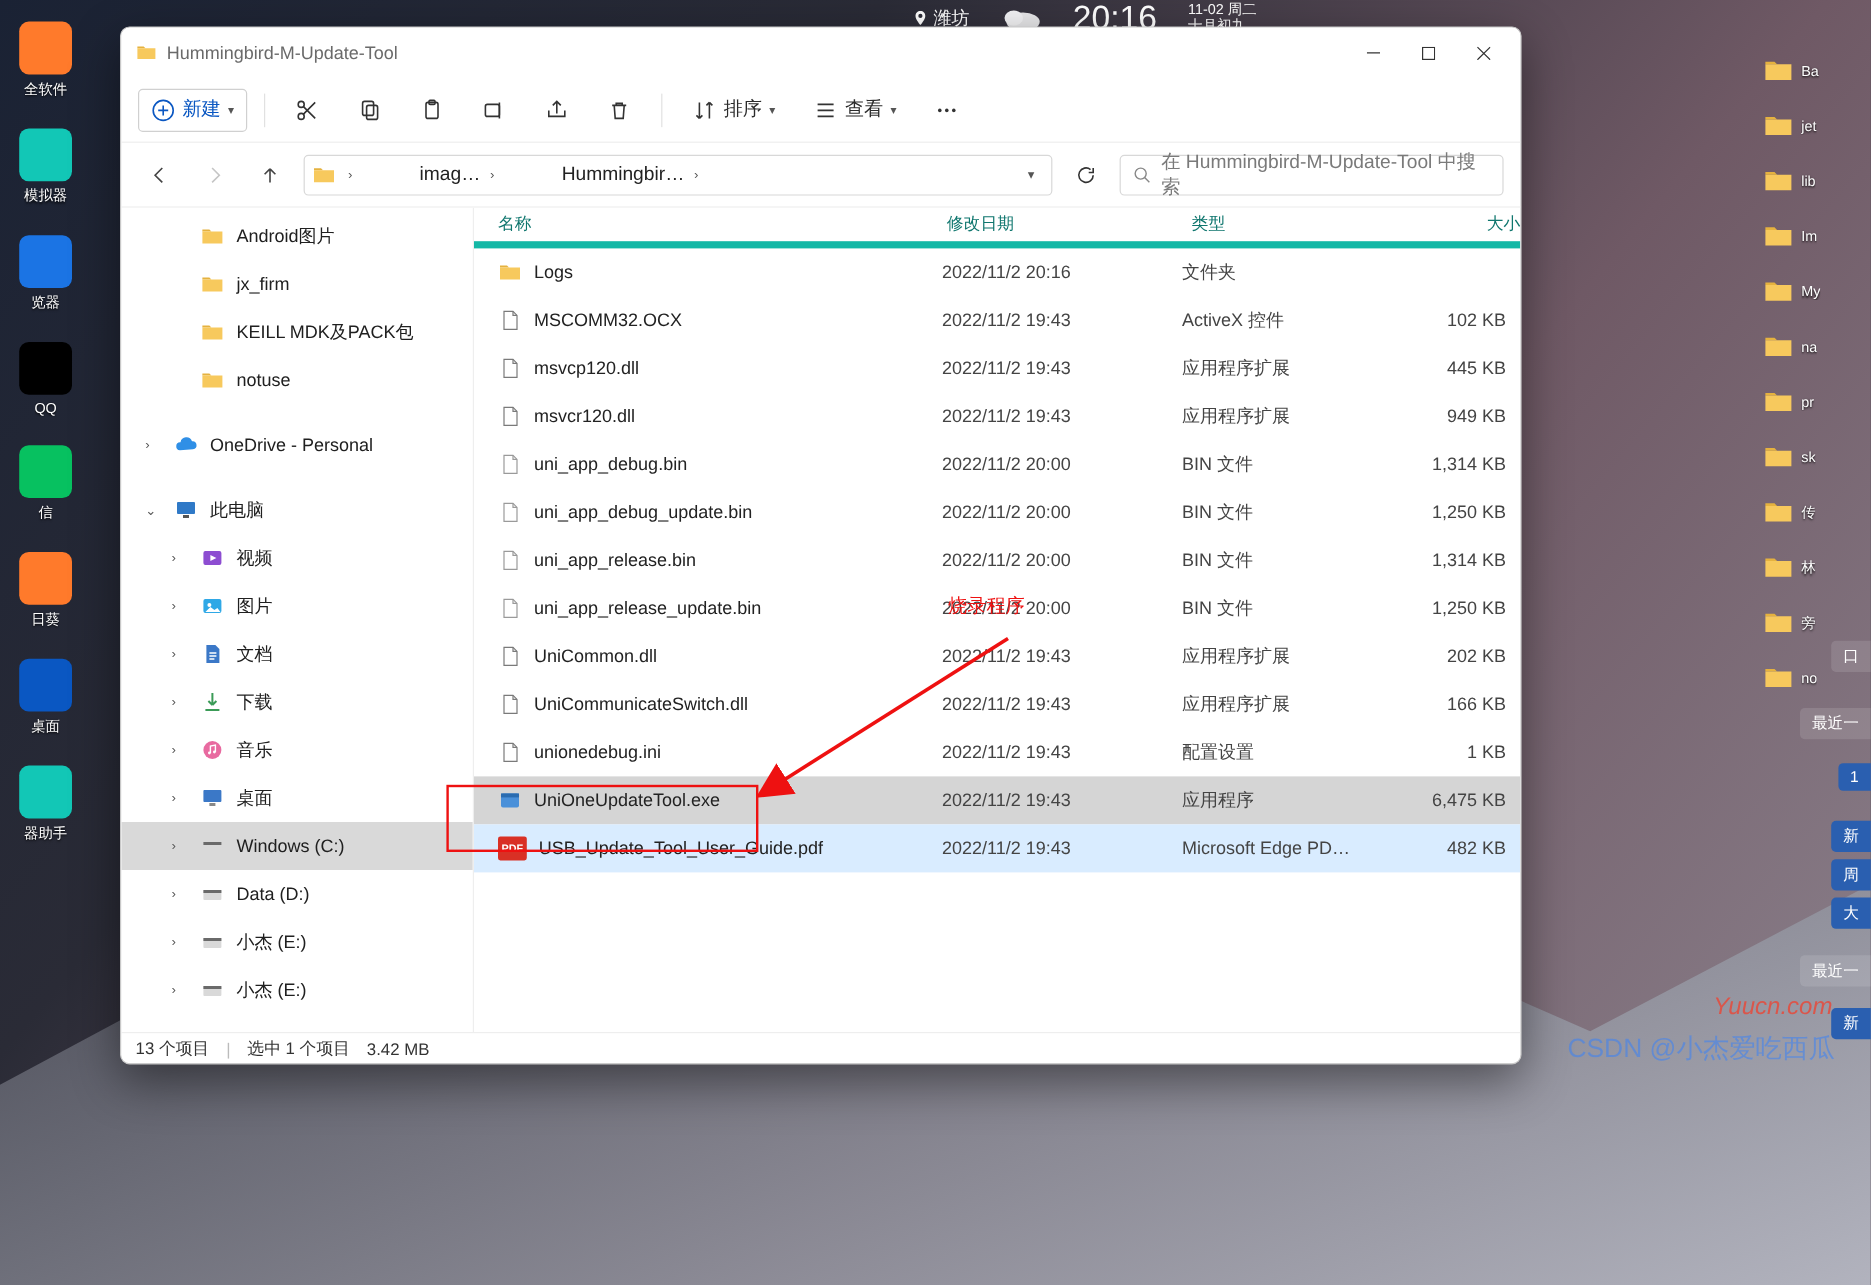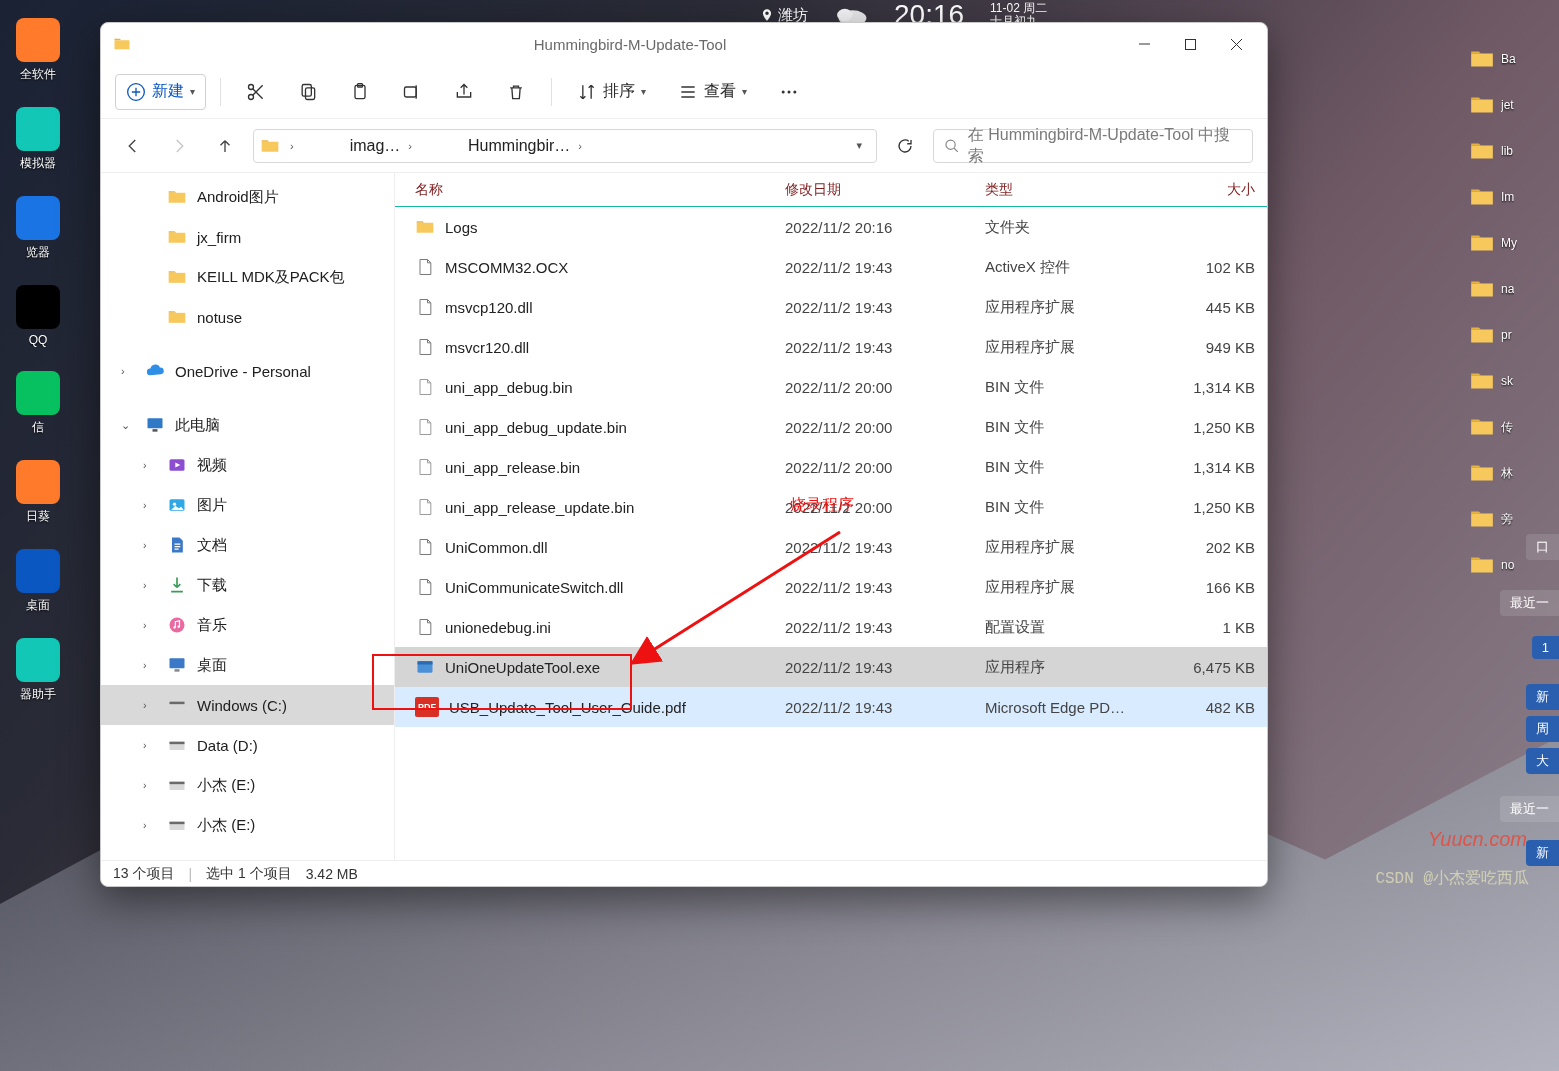--- a/index.html
+++ b/index.html
@@ -26,21 +26,21 @@
   .topbar { position:absolute; top:0; left:760px; height:30px; display:flex; align-items:center;
     color:#fff; font-size:15px; gap:26px; }
   .topbar .pin { display:flex; align-items:center; gap:4px; }
   .topbar .clock { font-size:28px; font-weight:300; }
   .topbar .smalltxt { font-size:12px; line-height:13px; }
 
   .win { position:absolute; left:100px; top:22px; width:1168px; height:865px;
     background:#fff; border:1px solid #c8c8c8; border-radius:8px; box-shadow:0 14px 40px rgba(0,0,0,.45);
     display:flex; flex-direction:column; overflow:hidden; }
 
-  .titlebar { height:42px; display:flex; align-items:center; padding:0 8px;text-align:center; }
+  .titlebar { height:42px; display:flex; align-items:center; padding:0 8px; }
   .titlebar .ticon { width:18px; height:18px; margin:0 8px 0 4px; }
   .titlebar .ttxt { color:#6a6a6a; font-size:15px; flex:1; }
   .winbtn { width:46px; height:42px; display:flex; align-items:center; justify-content:center;
     color:#3a3a3a; font-size:13px; }
   .winbtn svg { width:11px; height:11px; }
 
   .toolbar { height:54px; border-bottom:1px solid #eee; display:flex; align-items:center;
     padding:0 14px; gap:10px; }
   .tbtn { height:36px; padding:0 10px; display:flex; align-items:center; gap:6px;
     color:#2b2b2b; border:1px solid transparent; border-radius:4px; }
@@ -70,22 +70,22 @@
   .side { width:294px; border-right:1px solid #eee; overflow:auto; padding-top:4px; }
   .srow { height:40px; display:flex; align-items:center; padding-left:20px; gap:10px;
     color:#202020; font-size:15px; }
   .srow .tgl { width:14px; font-size:11px; color:#555; }
   .srow.lvl1 { padding-left:42px; }
   .srow.lvl2 { padding-left:42px; }
   .srow.sel { background:#d9d9d9; }
   .srow .sic { width:20px; height:20px; display:flex; align-items:center; justify-content:center; }
 
   .main { flex:1; display:flex; flex-direction:column; }
-  .cols { height:34px; border-bottom:1px solid #14b8a6; display:flex; align-items:center;
-    color:#7f1d1d; font-size:14px; padding-left:20px; }
+  .cols { height:34px; border-bottom:6px solid #14b8a6; display:flex; align-items:center;
+    color:#0f766e; font-size:14px; padding-left:20px;justify-content:space-between; }
   .c-name { width:370px; }
   .c-date { width:200px; }
   .c-type { width:170px; }
   .c-size { width:100px; text-align:right; }
 
   .rows { flex:1; overflow:auto; position:relative; }
   .row { height:40px; display:flex; align-items:center; padding-left:20px; font-size:15px;
     color:#222; position:relative; }
   .row.sel { background:#d5d5d5; }
   .row.hover { background:#d9ecff; }
@@ -97,22 +97,22 @@
 
   .status { height:26px; border-top:1px solid #eee; display:flex; align-items:center;
     padding:0 12px; font-size:14px; color:#333; gap:14px; }
   .status .sep { color:#bbb; }
 
   .anno { position:absolute; color:#e11; font-size:16px; pointer-events:none; z-index:20; }
   .anno-box { position:absolute; border:2px solid #e11; pointer-events:none; z-index:19; }
   .arrow { position:absolute; pointer-events:none; z-index:18; }
   .watermark-y { position:absolute; right:32px; bottom:220px; color:#e64b3c; font-size:20px;
     font-style:italic; opacity:.85; pointer-events:none; }
-  .watermark-c { position:absolute; right:30px; bottom:182px; color:#fef9c3; font-size:16px;
-    opacity:.55; pointer-events:none;font-family:Liberation Mono, monospace; }
+  .watermark-c { position:absolute; right:30px; bottom:182px; color:#3b82f6; font-size:22px;
+    opacity:.55; pointer-events:none; }
   .float-tab { position:absolute; right:0; background:rgba(255,255,255,.12); color:#fff;
     padding:4px 10px; font-size:13px; border-radius:4px 0 0 4px; }
 
   
   .folder-svg path{ fill:#f7c95d; }
   .folder-svg .tab{ fill:#e5b23f; }
 </style>
 </head>
 <body>
 

